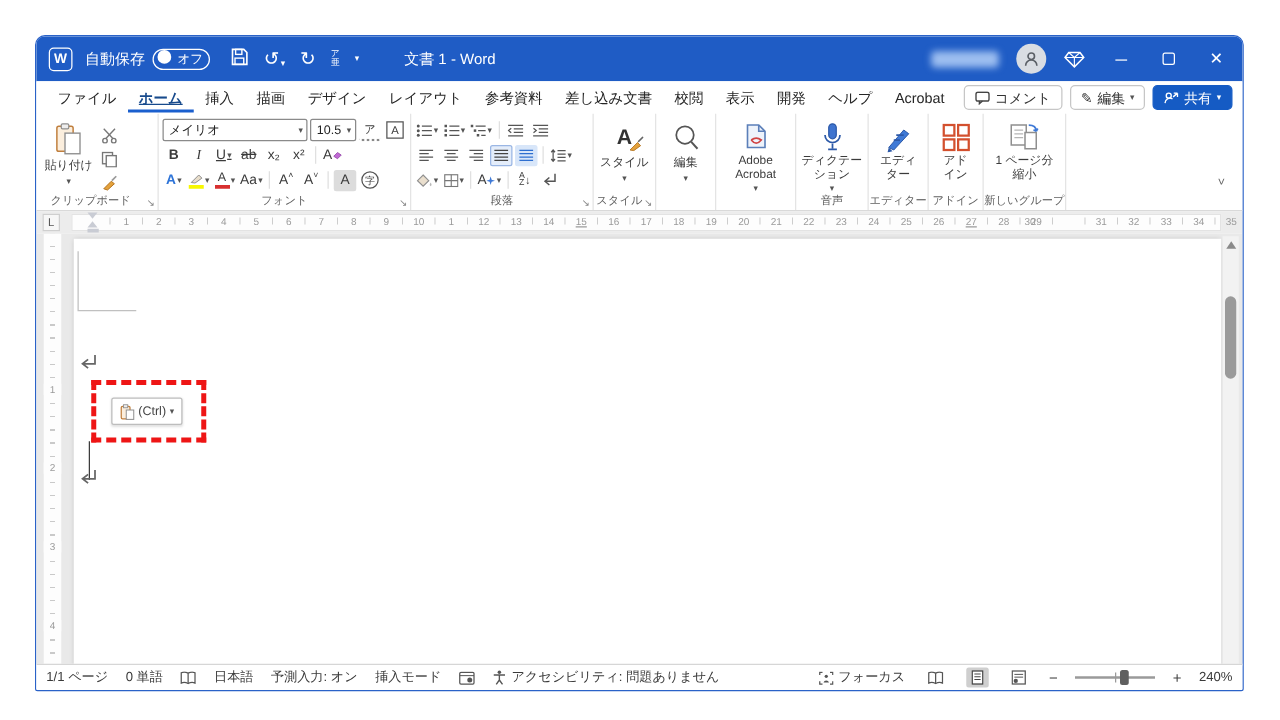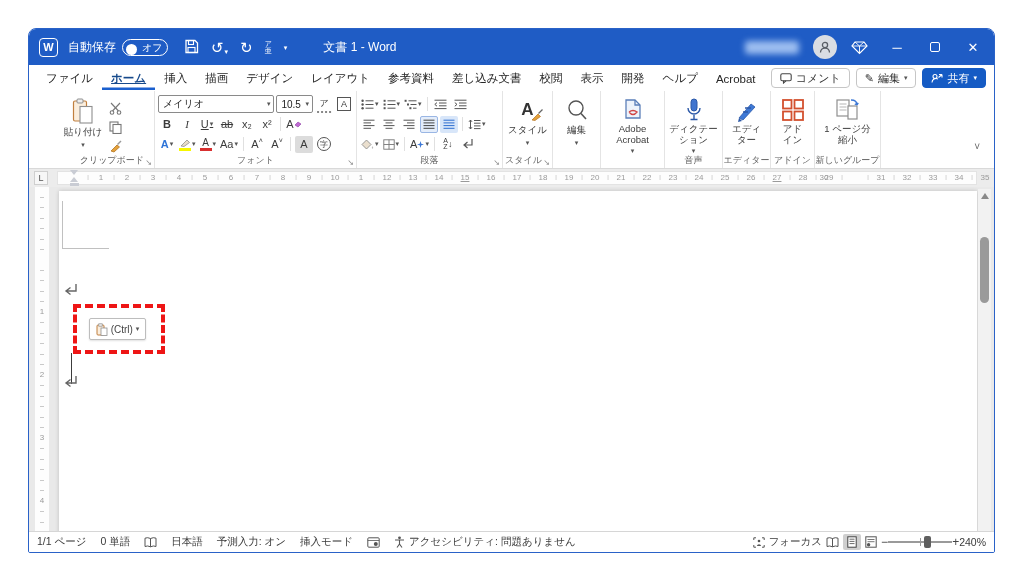--- a/index.html
+++ b/index.html
@@ -6,21 +6,21 @@
   html,body { width:1024px; height:576px; background:#ffffff; font-family:"Liberation Sans","DejaVu Sans",sans-serif; overflow:hidden; }
   .canvas { position:relative; width:1024px; height:576px; background:#fff; }
   .window { position:absolute; left:28px; top:28px; width:967px; height:525px; background:#fff;
             border:1px solid #2a62c8; border-radius:8px 8px 2px 2px; overflow:hidden; }
 
   
   .titlebar { position:absolute; left:0; top:0; width:100%; height:36px; background:#1f5cc5; display:flex; align-items:center; color:#fff; font-size:12px; }
   .tb-left { display:flex; align-items:center; gap:10px; padding-left:10px; }
   .wicon { width:19px; height:19px; border:1.6px solid #fff; border-radius:4px; display:flex; align-items:center; justify-content:center; font-size:11px; font-weight:bold; color:#fff; }
   .autosave { display:flex; align-items:center; gap:6px; }
-  .toggle { width:46px; height:17px; border:1.5px solid #fff; border-radius:9px; display:flex; align-items:flex-end; padding:0 3px; gap:5px; cursor:pointer; }
+  .toggle { width:46px; height:17px; border:1.5px solid #fff; border-radius:9px; display:flex; align-items:flex-start; padding:0 3px; gap:5px; cursor:pointer; }
   .toggle .dot { width:11px; height:11px; border-radius:50%; background:#fff; }
   .toggle .tlabel { font-size:10px; color:#fff; }
   .qat { display:flex; align-items:center; gap:12px; margin-left:6px; }
   .qat .glyph { font-size:15px; line-height:1; cursor:pointer; }
   .undo-wrap { display:flex; align-items:flex-end; gap:1px; cursor:pointer; }
   .mini-chev { font-size:7px; line-height:1; }
   .kana { display:flex; flex-direction:column; font-size:7px; line-height:7px; text-align:center; cursor:pointer; }
   .doc-title { margin-left:26px; white-space:nowrap; }
   .searchbox { position:absolute; left:50%; top:5px; transform:translateX(-50%); width:262px; height:26px; background:#dce7f8; border-radius:4px; display:flex; align-items:center; padding:0 8px; gap:7px; color:#43506b; cursor:text; }
   .searchbox svg { flex:none; }
@@ -89,21 +89,21 @@
   .redbox { position:absolute; left:44px; top:117px; width:92px; height:50px; border:4.5px dashed #ee1515; }
   .paste-opts { position:absolute; left:60px; top:131px; width:57px; height:22px; background:#fff; border:1px solid #bdbdbd; border-radius:2px; display:flex; align-items:center; justify-content:center; gap:3px; font-size:10px; color:#444; cursor:pointer; box-shadow:0 1px 2px rgba(0,0,0,0.12); }
   .caret { position:absolute; left:42px; top:166px; width:1.4px; height:31px; background:#3c3c3c; }
   .vscroll { position:absolute; right:3px; top:2px; bottom:0; width:13px; background:#f2f2f2; }
   .vscroll .up { position:absolute; top:4px; left:50%; transform:translateX(-50%); width:0; height:0; border-left:4px solid transparent; border-right:4px solid transparent; border-bottom:6px solid #8a8a8a; cursor:pointer; }
   .vscroll .thumb { position:absolute; top:48px; left:2px; width:9px; height:66px; background:#9a9a9a; border-radius:5px; cursor:pointer; }
 
   
   .statusbar { position:absolute; left:0; bottom:0; width:100%; height:21px; background:#fff; border-top:1px solid #d6d6d6; display:flex; align-items:center; justify-content:space-between; font-size:10.5px; color:#3a3a3a; padding:0 8px; }
   .sb-left, .sb-right { display:flex; align-items:center; gap:14px; white-space:nowrap; }
-  .sb-right { gap:0; }
+  .sb-right { gap:14px; }
   .sb-item { display:flex; align-items:center; gap:4px; cursor:pointer; }
   .viewbtn { padding:2px 4px; border-radius:2px; cursor:pointer; display:flex; align-items:center; }
   .viewbtn.selected { background:#cfcfcf; }
   .zoomtrack { position:relative; width:64px; height:2px; background:#9a9a9a; }
   .zoomtrack .notch { position:absolute; left:50%; top:-3px; width:1px; height:8px; background:#9a9a9a; }
   .zoomtrack .zthumb { position:absolute; left:56%; top:-5px; width:7px; height:12px; background:#5f5f5f; border-radius:2px; cursor:pointer; }
   .zbtn { font-size:12px; color:#444; cursor:pointer; }
 </style>
 </head>
 <body>
@@ -203,21 +203,21 @@
               <path d="M7.5 4.5 L11 1.5 M11 1.5 l-3 0 M11 1.5 l0 3" stroke="#fff" stroke-width="1.1" fill="none"></path>
             </svg>
           <span>共有</span>
           <span class="chev">▾</span>
         </div>
       </div>
     </div>
 
     <div class="ribbon">
 
-      <div class="rgroup" style="width:98px; display:flex; gap:0;margin-left:28px;">
+      <div class="rgroup" style="width:98px; display:flex; gap:0;">
         <div class="bigbtn" style="width:46px;">
           <svg width="22" height="26" viewBox="0 0 22 26">
             <rect x="1.5" y="3" width="13" height="20" rx="1.5" fill="#fbeedd" stroke="#c07f3e" stroke-width="1.2"></rect>
             <rect x="5" y="1" width="6" height="4" rx="1" fill="#eee" stroke="#8f8f8f"></rect>
             <rect x="8" y="8.5" width="12" height="16.5" fill="#fff" stroke="#8f8f8f" stroke-width="1.1"></rect>
           </svg>
           <span>貼り付け</span>
           <span class="chev">▾</span>
         </div>
         <div style="display:flex; flex-direction:column; gap:3px; padding-top:6px;">
@@ -235,21 +235,21 @@
                 <rect x="4" y="3.5" width="8" height="9" fill="#fff" stroke="#777" stroke-width="1.1"></rect>
               </svg>
             </span>
           <span class="minibtn">
               <svg width="13" height="13" viewBox="0 0 13 13">
                 <path d="M2 11 L8 5 L10.5 7 L5 12 z" fill="#e4a23c" stroke="#b4731f" stroke-width="0.8"></path>
                 <line x1="8.5" y1="4.5" x2="12" y2="1" stroke="#9a9a9a" stroke-width="1.4"></line>
               </svg>
             </span>
         </div>
-        <span class="glabel" style="padding-right:10px;text-align:right;">クリップボード</span>
+        <span class="glabel" style="padding-right:10px;">クリップボード</span>
         <span class="launcher">↘</span>
       </div>
 
       <div class="rgroup" style="width:202px;">
         <div class="minirow">
           <div class="selectbox" style="width:118px;">
             <span>メイリオ</span>
               <span class="chev">▾</span>
           </div>
           <div class="selectbox" style="width:37px;">

